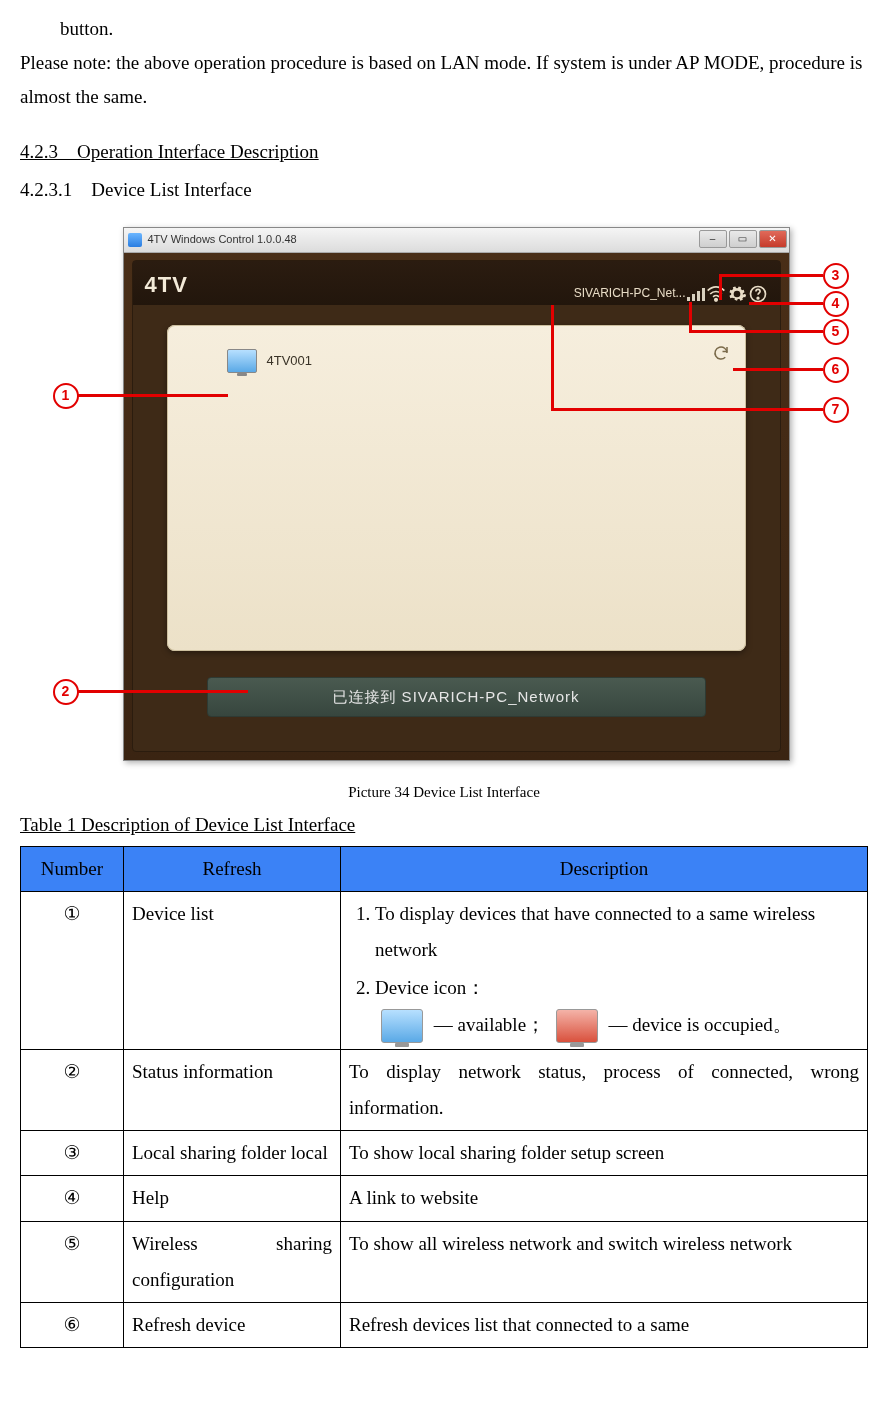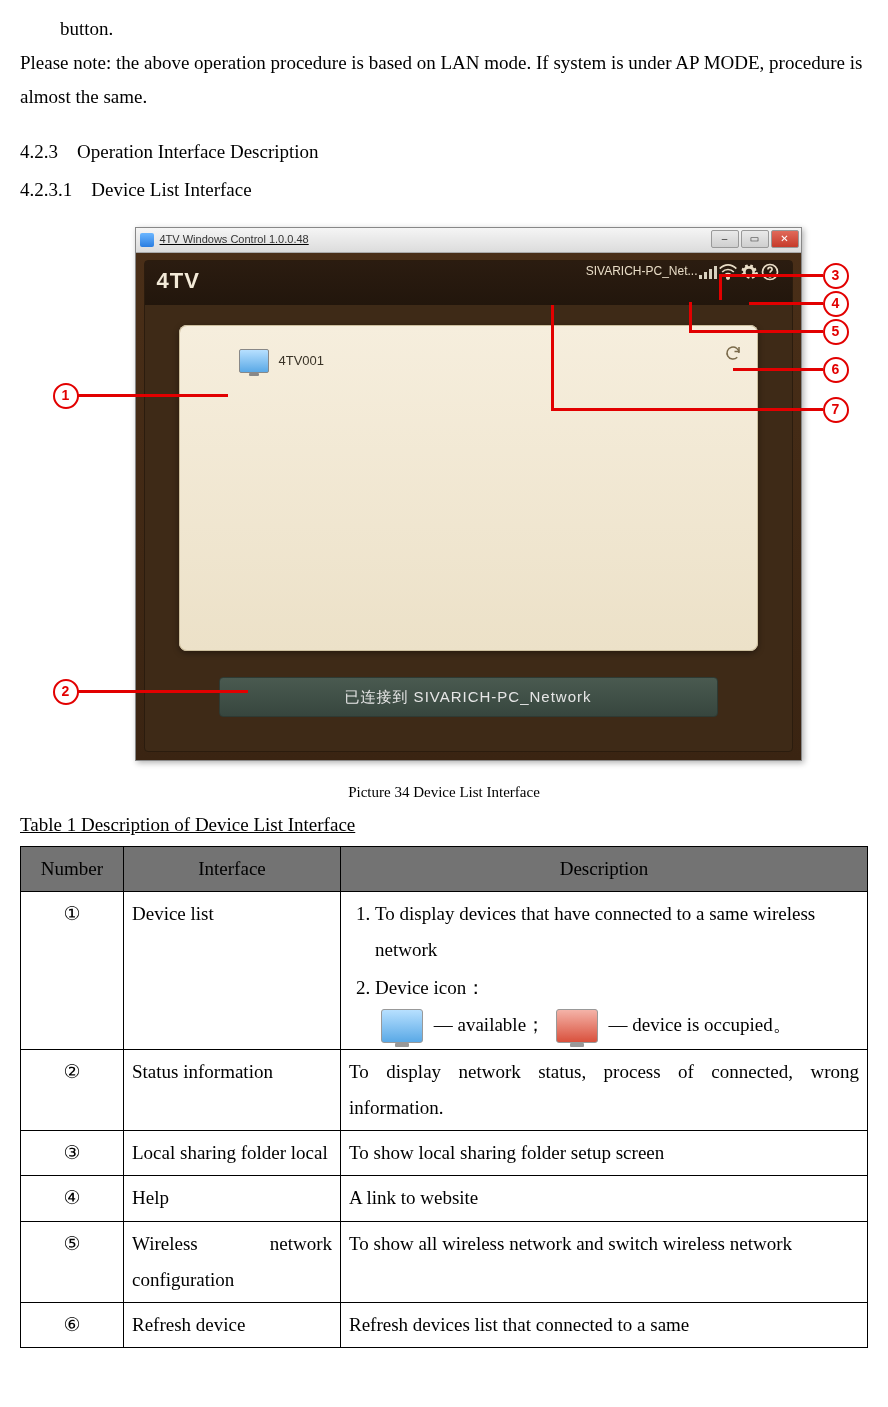--- a/index.html
+++ b/index.html
@@ -6,37 +6,36 @@
     font-family: "Times New Roman", serif;
     font-size: 19px;
     line-height: 1.8;
     color: #000;
     margin: 0;
     padding: 12px 20px;
     width: 848px;
     background: #fff;
   }
   .indent { text-indent: 40px; }
-  .section { margin-top: 20px; }
+  .section { margin-top: 20px; text-decoration: underline; }
   .subsection { margin-top: 4px; }
   .figure-wrap {
     position: relative;
     margin: 20px auto 0 auto;
     width: 665px;
     height: 532px;
   }
   
   .win {
     position: absolute;
-    left: 12px; top: 0;
+    left: 0; top: 0;
     width: 665px; height: 532px;
     border: 1px solid #888;
     background: linear-gradient(#4a2f18,#3a2412);
     box-shadow: 2px 2px 6px rgba(0,0,0,.3);
-    text-decoration: underline;
   }
   .titlebar {
     height: 24px;
     background: linear-gradient(#f5f5f5,#dcdcdc);
     border-bottom: 1px solid #aaa;
     display: flex;
     align-items: center;
     font-family: Arial, sans-serif;
     font-size: 11px;
     color: #333;
@@ -67,21 +66,21 @@
     position: absolute;
     left: 8px; right: 8px; top: 32px; bottom: 8px;
     background: #3e2a17;
     border: 1px solid #2b1c0e;
     border-radius: 4px;
   }
   .topbar {
     position: absolute;
     left: 0; right: 0; top: 0; height: 44px;
     background: linear-gradient(#2b1c10,#22160c);
-    display: flex; align-items: flex-start;
+    display: flex; align-items: flex-end;
     padding: 0 12px;
   }
   .logo {
     font-family: Arial, sans-serif;
     color: #f3ead8;
     font-size: 22px;
     font-weight: bold;
     letter-spacing: 1px;
   }
   .topbar-right {
@@ -173,21 +172,21 @@
     font-family: "SimSun","NSimSun","Times New Roman", serif;
     font-size: 19px;
   }
   table.desc th, table.desc td {
     border: 1px solid #000;
     padding: 4px 8px;
     vertical-align: top;
     line-height: 1.9;
   }
   table.desc th {
-    background: #737373;
+    background: #3b82f6;
     font-weight: normal;
     text-align: center;
   }
   table.desc td.num { text-align: center; width: 86px; }
   table.desc td.fn  { width: 200px; }
   .justify { text-align: justify; text-justify: inter-word; }
   .inline-icn {
     display: inline-block; vertical-align: middle;
     width: 40px; height: 32px; border: 1px solid #999; border-radius: 3px;
     position: relative; margin: 0 6px;
@@ -311,21 +310,21 @@
   </div>
 </div>
 
 <div class="caption">Picture 34 Device List Interface</div>
 <div class="tbl-caption">Table 1 Description of Device List Interface</div>
 
 <table class="desc">
   <thead>
     <tr>
       <th>Number</th>
-      <th>Interface</th>
+      <th>Refresh</th>
       <th>Description</th>
     </tr>
   </thead>
   <tbody>
     <tr>
       <td class="num">①</td>
       <td class="fn">Device list</td>
       <td>
         <ol class="innum">
           <li>To display devices that have connected to a same wireless network</li>
@@ -349,21 +348,21 @@
       <td class="fn justify">Local sharing folder local</td>
       <td>To show local sharing folder setup screen</td>
     </tr>
     <tr>
       <td class="num">④</td>
       <td class="fn">Help</td>
       <td>A link to website</td>
     </tr>
     <tr>
       <td class="num">⑤</td>
-      <td class="fn justify">Wireless network configuration</td>
+      <td class="fn justify">Wireless sharing configuration</td>
       <td class="justify">To show all wireless network and switch wireless network</td>
     </tr>
     <tr>
       <td class="num">⑥</td>
       <td class="fn justify">Refresh device</td>
       <td>Refresh devices list that connected to a same</td>
     </tr>
   </tbody>
 </table>
 

